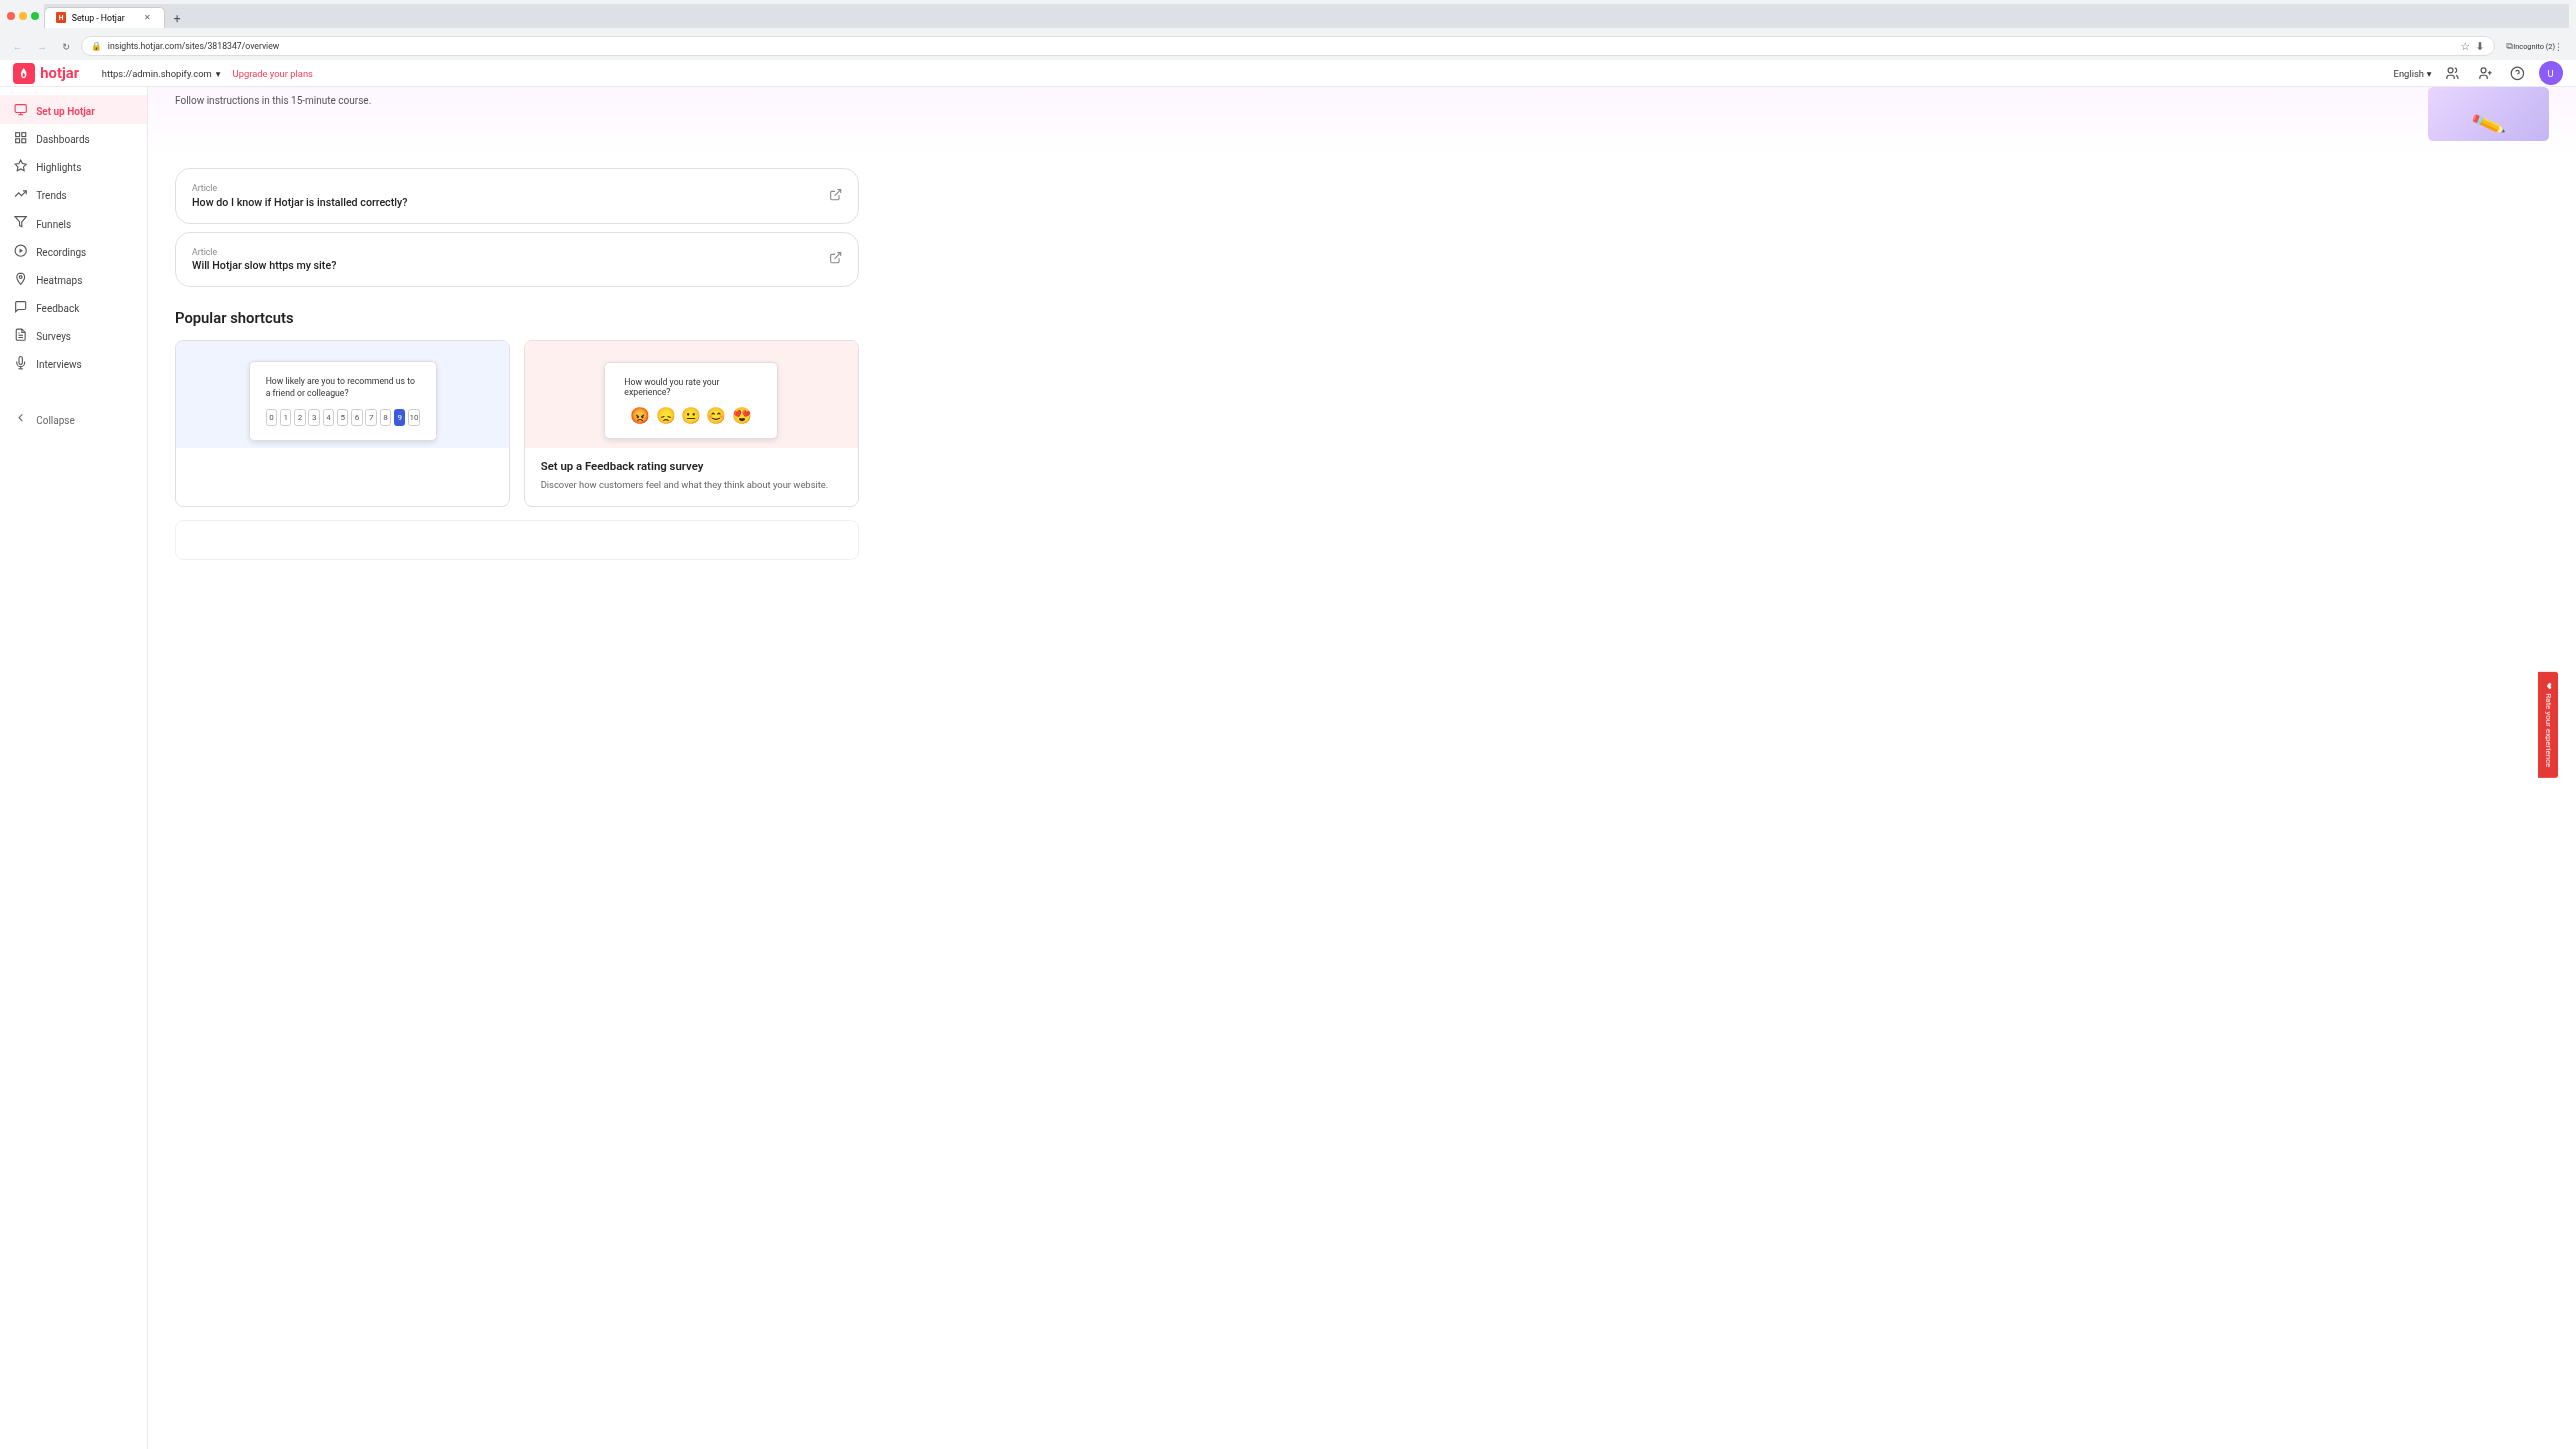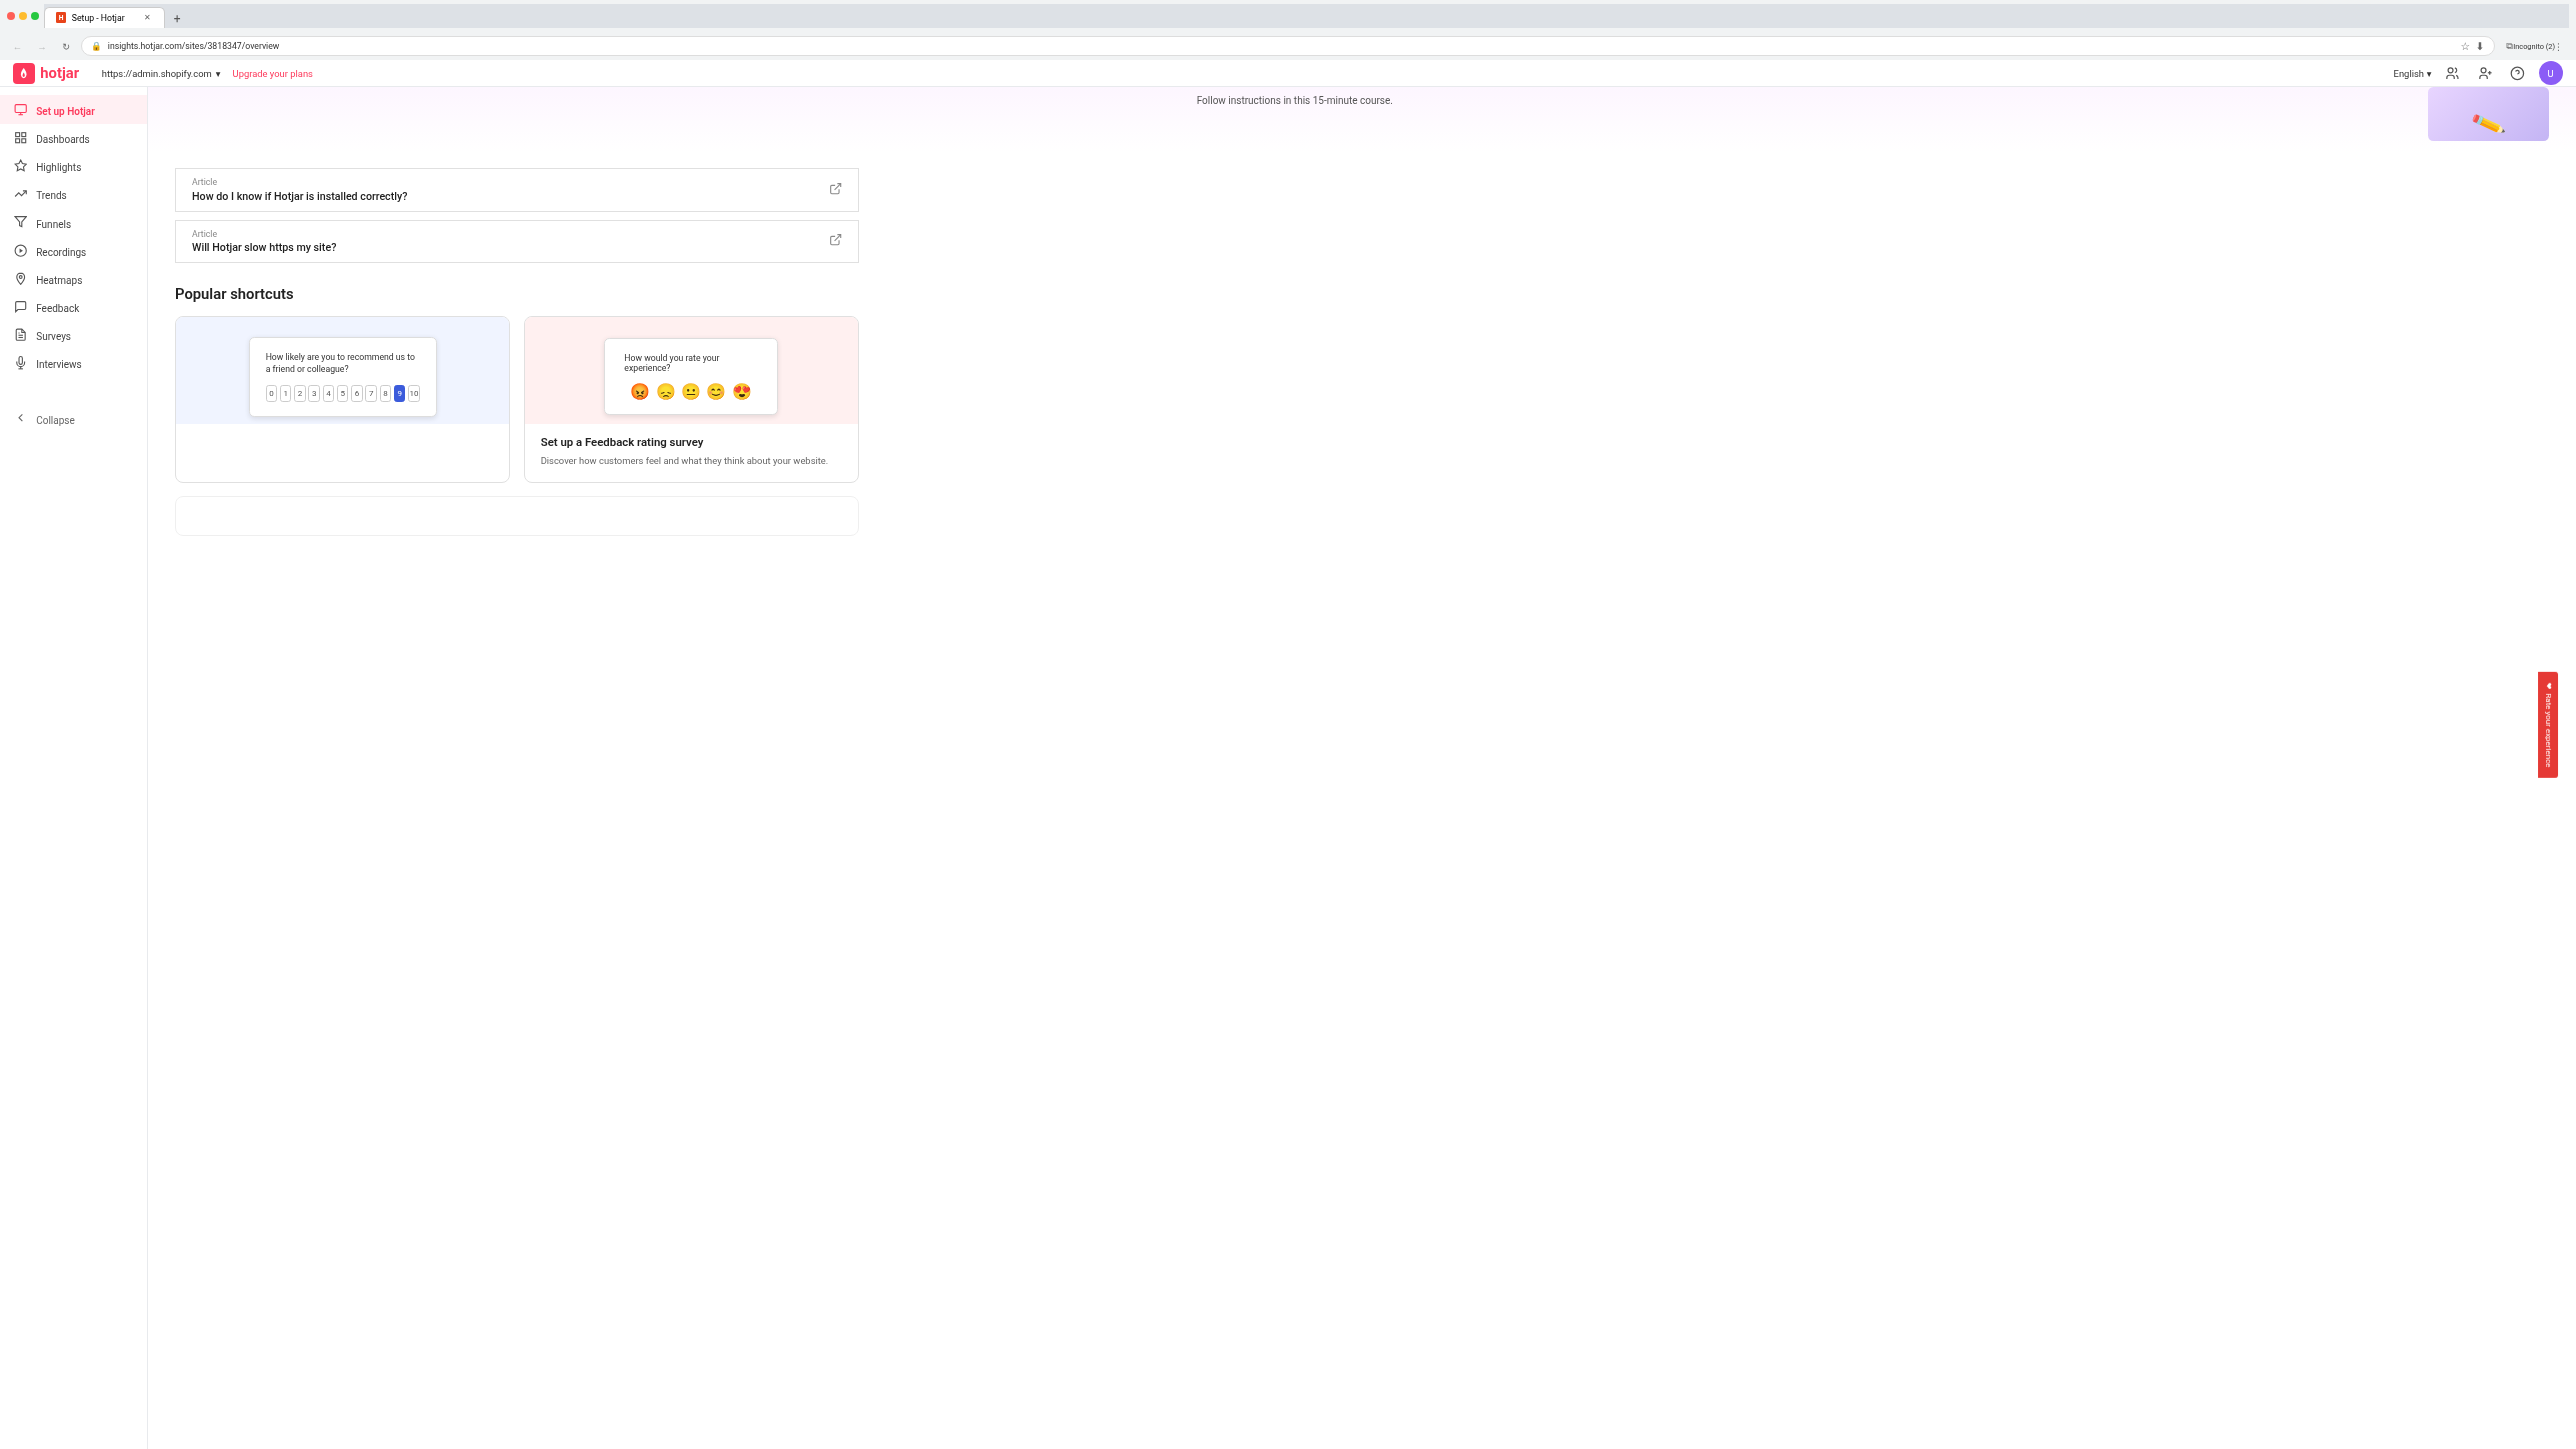--- a/index.html
+++ b/index.html
@@ -194,22 +194,22 @@
       padding: 0;
     }
     .content-inner {
       padding: 16px 27px;
       max-width: 738px;
     }
 
     
     .article-card {
       border: 0.7px solid #e0e0e0;
-      border-radius: 0;
-      padding: 8px 16px;
+      border-radius: 15px;
+      padding: 14px 16px;
       margin-bottom: 8px;
       display: flex;
       align-items: center;
       justify-content: space-between;
       cursor: pointer;
       background: #fff;
     }
     .article-card-content {}
     .article-label {
       font-size: 8.7px;
@@ -357,21 +357,20 @@
       white-space: nowrap;
     }
 
     
     .top-partial {
       background: linear-gradient(to bottom, #fdf6ff, #fff);
       padding: 0 27px 10.7px;
       display: flex;
       align-items: flex-start;
       gap: 13.4px;
-      text-align: center;
     }
     .top-partial-text {
       flex: 1;
       padding: 8px 0;
     }
     .top-partial-text p {
       font-size: 10px;
       color: #555;
     }
     .top-partial-img {

